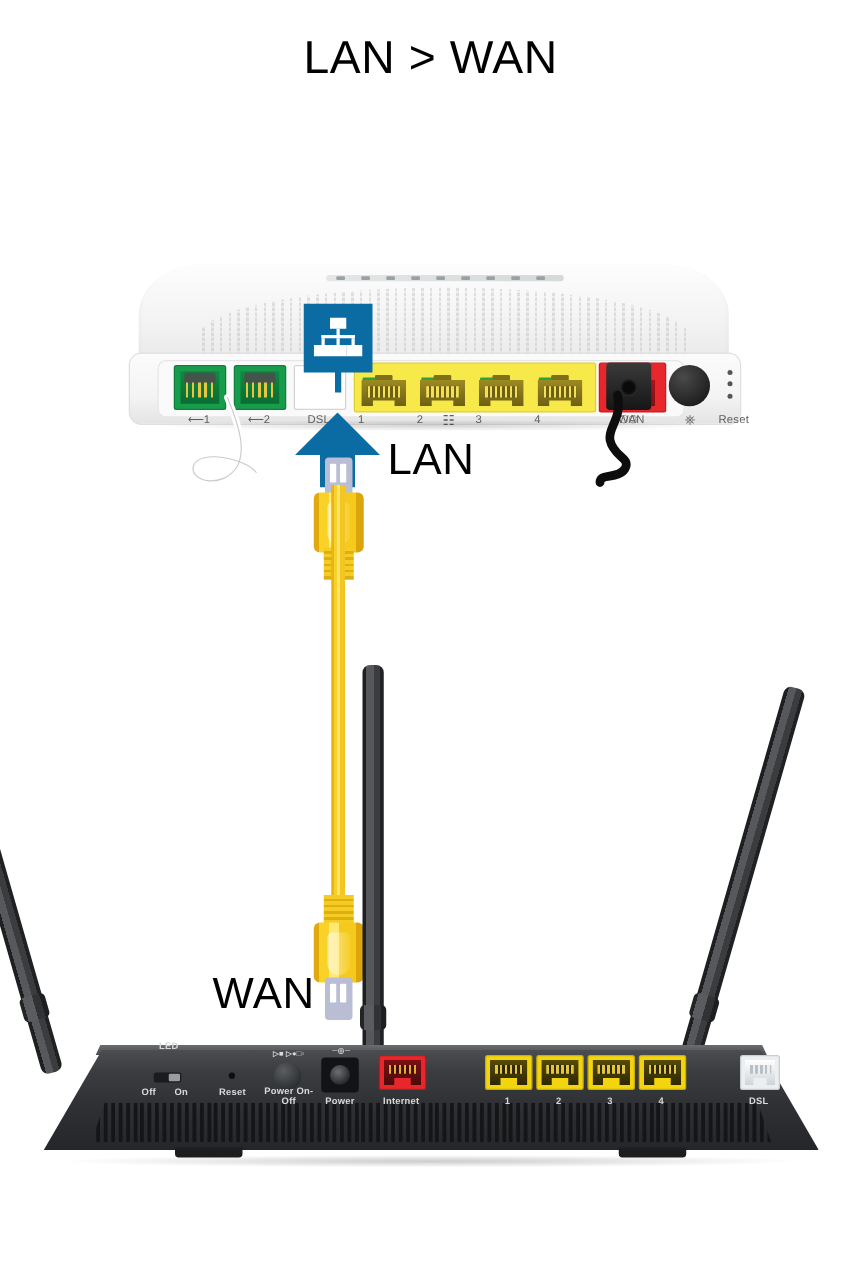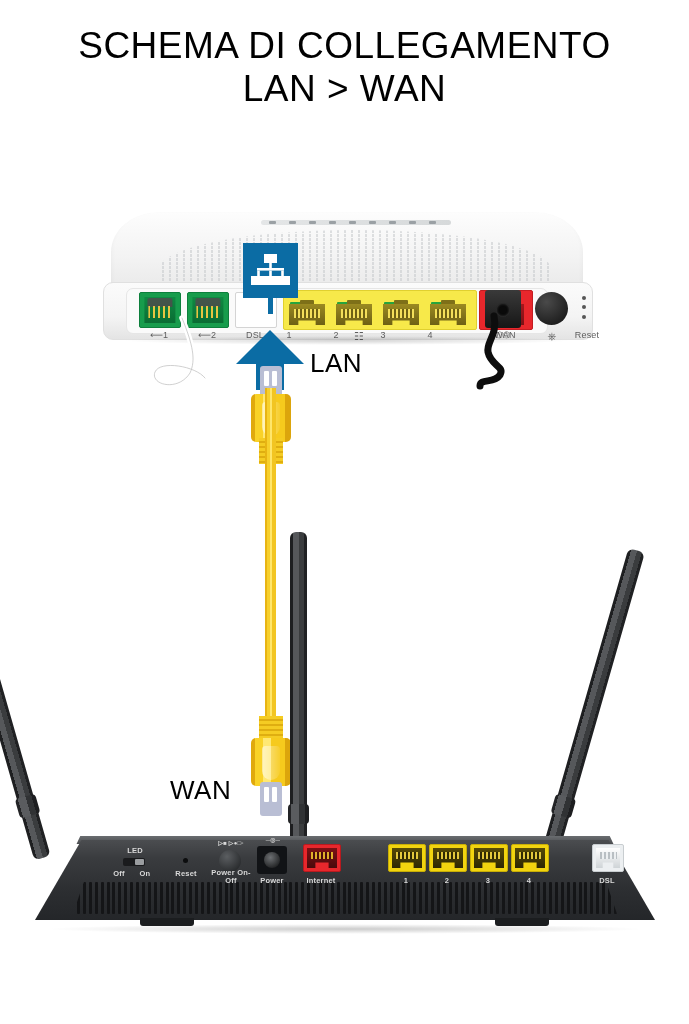--- a/index.html
+++ b/index.html
@@ -11,21 +11,21 @@
   .title{position:absolute;left:0;width:689px;text-align:center;
          font-size:37px;letter-spacing:.5px;line-height:43px;font-weight:400;}
   #title-main{top:24px;}
   #caption-top{position:absolute;left:0;width:689px;text-align:center;
                top:160px;font-size:25px;letter-spacing:.3px;}
   #caption-bottom{position:absolute;left:0;width:689px;text-align:center;
                top:932px;font-size:25px;line-height:32px;letter-spacing:.3px;}
   #caption-bottom .sub{font-size:23px;}
 
   
-  .lbl{position:absolute;font-size:26px;letter-spacing:.5px;}
+  .lbl{position:absolute;font-size:35px;letter-spacing:.5px;}
 
   
   #router-top{position:absolute;left:103px;top:212px;width:488px;height:140px;}
   .rt-top-shell{position:absolute;left:8px;top:0;width:472px;height:82px;
       background:linear-gradient(180deg,#fdfdfd 0%,#f3f3f3 55%,#e8e8e8 100%);
       border-radius:48px 48px 10px 10px/40px 40px 8px 8px;
       box-shadow:inset 0 -3px 5px rgba(0,0,0,.05);}
   .rt-top-vents{position:absolute;left:48px;top:18px;width:392px;height:56px;
       border-radius:50% 50% 6px 6px/70% 70% 6px 6px;overflow:hidden;opacity:.55;}
   .rt-top-vents i{position:absolute;left:-10%;width:120%;height:3px;
@@ -144,21 +144,20 @@
 
   #label-lan{left:310px;top:348px;}
   #label-wan{left:170px;top:775px;}
 </style>
 </head>
 <body>
 
 <div id="stage">
 
   <div class="title" id="title-main">
-    <div>SCHEMA DI COLLEGAMENTO</div>
     <div>LAN &gt; WAN</div>
   </div>
 
 
   <div id="router-top">
     <div class="rt-top-shell">
       <div class="rt-top-vents" id="rtv">
           <i style="top: 0px;"></i>
           <i style="top: 4px;"></i>
           <i style="top: 8px;"></i>
@@ -417,21 +416,21 @@
         <i style="left: 529.1px;"></i>
         <i style="left: 535px;"></i>
         <i style="left: 540.9px;"></i>
       </div>
     <div class="rb-foot" style="left:105px;"></div>
     <div class="rb-foot" style="left:460px;"></div>
 
     <div style="position:absolute;left:88px;top:32px;width:22px;height:8px;background:#1a1b1d;border-radius:2px;">
       <i style="position:absolute;right:1px;top:1px;width:9px;height:6px;background:#9a9da0;border-radius:1px;display:block;"></i>
     </div>
-    <div class="bl" style="left:80px;top:20px;width:40px;">LED</div>
+    <div class="bl" style="left:80px;top:6px;width:40px;">LED</div>
     <div class="bl" style="left:72px;top:43px;width:24px;">Off</div>
     <div class="bl" style="left:98px;top:43px;width:24px;">On</div>
 
     <div style="position:absolute;left:148px;top:32px;width:5px;height:5px;border-radius:50%;background:#0c0d0e;"></div>
     <div class="bl" style="left:130px;top:43px;width:42px;">Reset</div>
 
     <div style="position:absolute;left:184px;top:24px;width:22px;height:22px;border-radius:50%;
                 background:radial-gradient(circle at 36% 30%,#5b5e61,#1b1d1f);"></div>
     <div class="bl" style="left:178px;top:13px;width:36px;font-size:6px;">▷■ ▷●□▫</div>
     <div class="bl" style="left:172px;top:43px;width:48px;line-height:8px;">Power On-Off</div>

